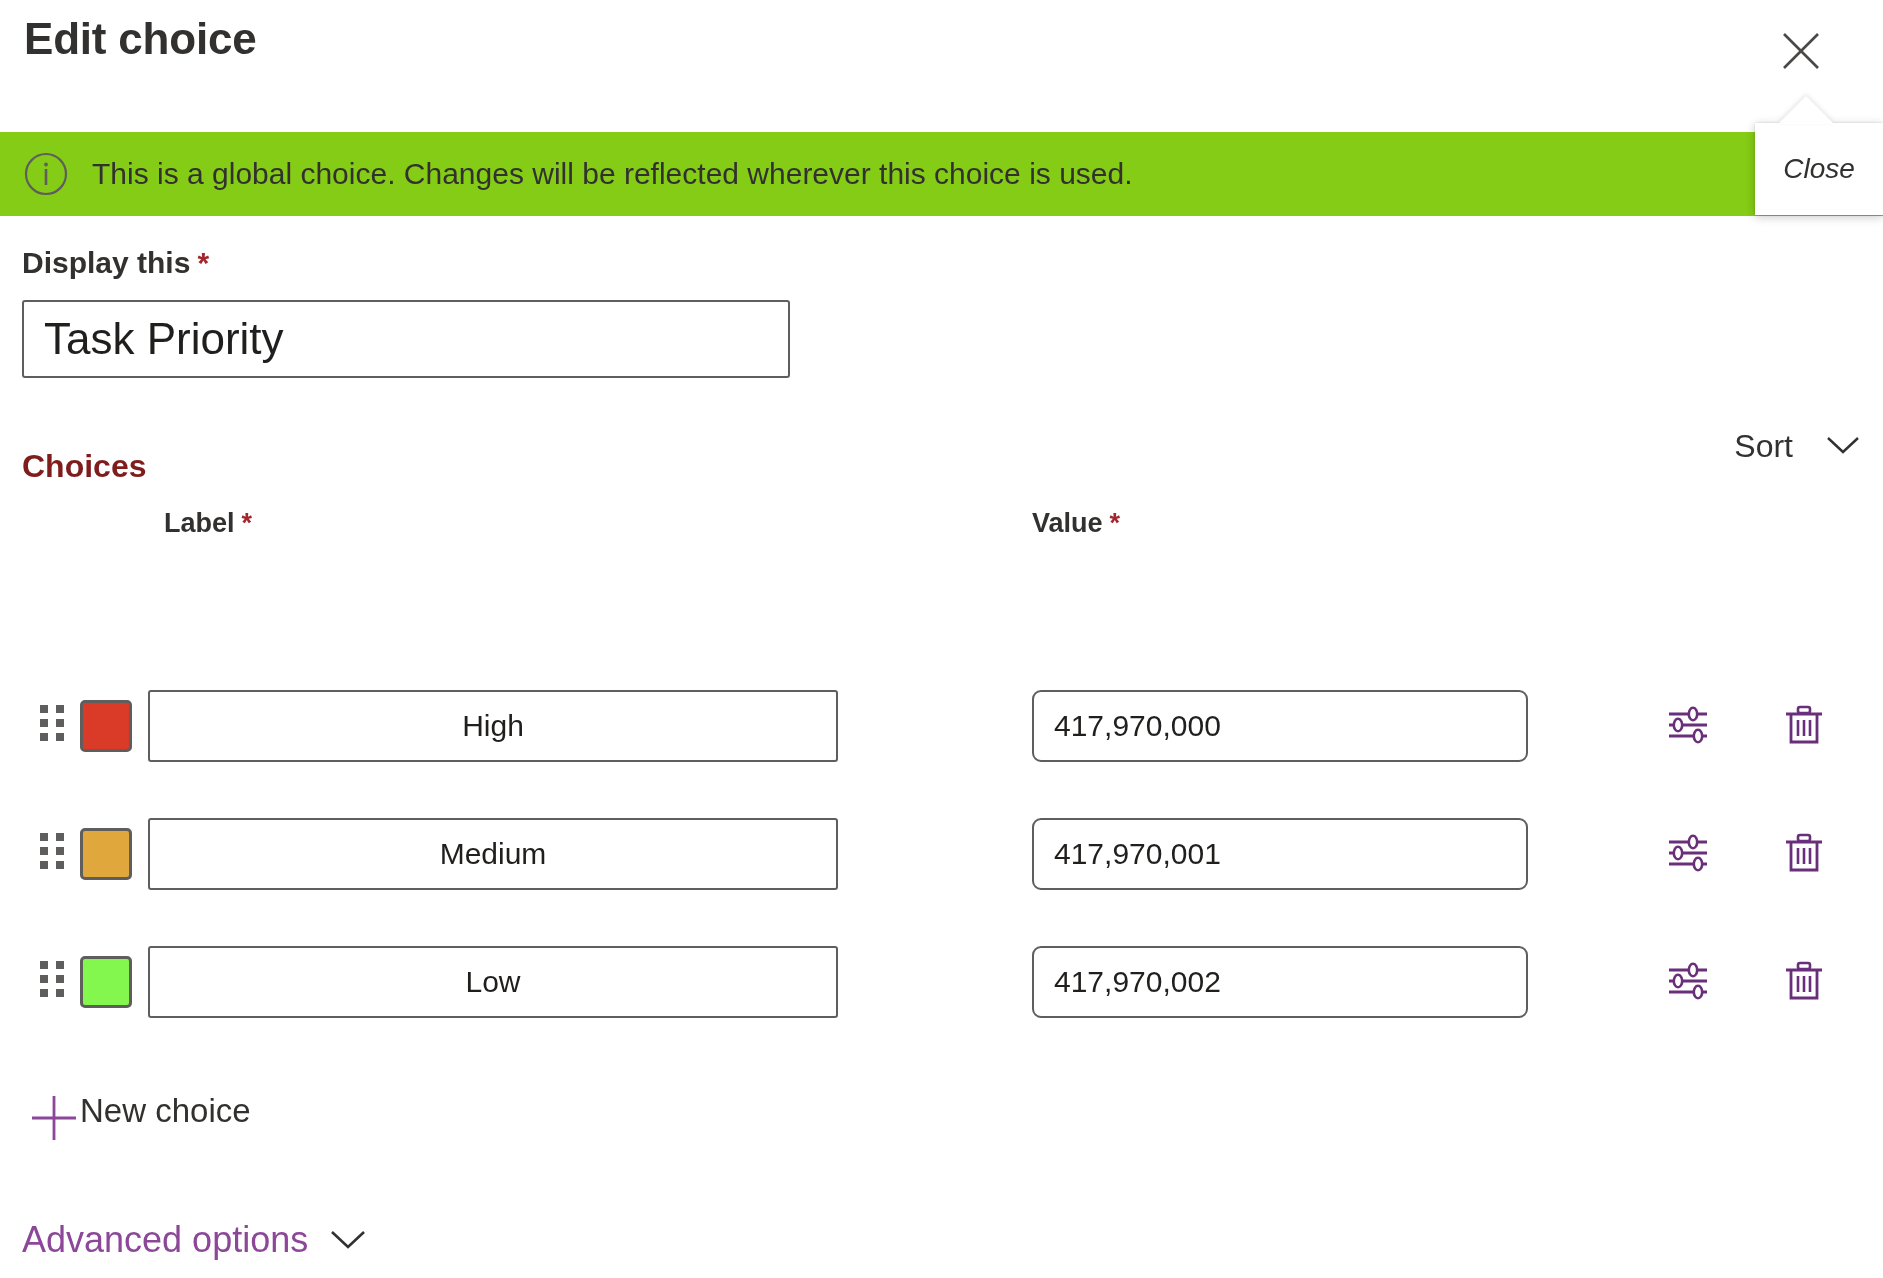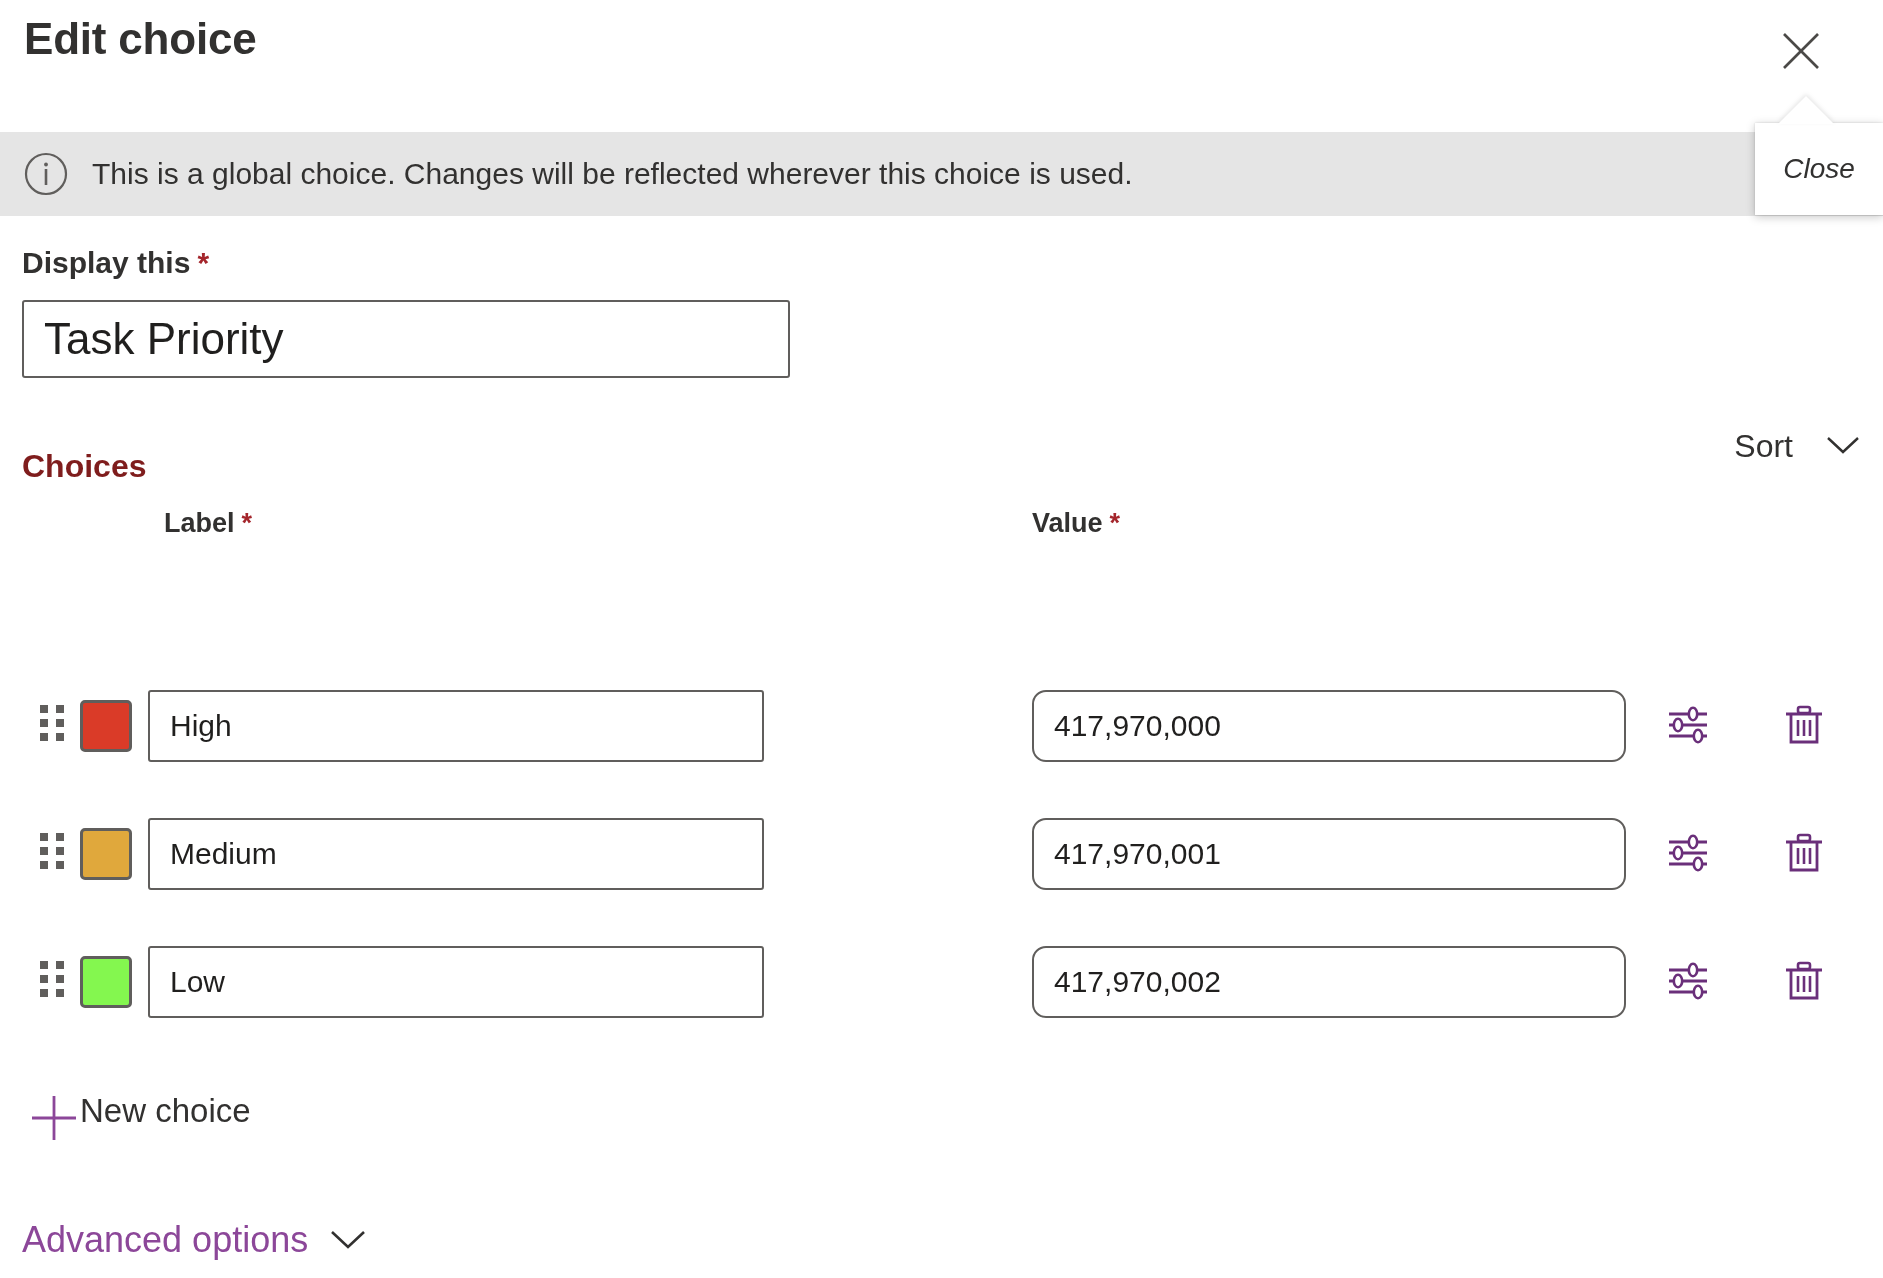--- a/index.html
+++ b/index.html
@@ -83,21 +83,21 @@
     filter: drop-shadow(0 -2px 2px rgba(0,0,0,0.10));
   }
 
   
   .info-banner {
     position: absolute;
     left: 0;
     top: 132px;
     width: 1883px;
     height: 84px;
-    background: #e5e5e5;
+    background: #84cc16;
     display: flex;
     align-items: center;
   }
   .info-icon {
     margin-left: 22px;
     width: 48px;
     height: 48px;
     display: flex;
     align-items: center;
     justify-content: center;
@@ -217,39 +217,40 @@
     width: 52px;
     height: 52px;
     border: 3px solid #605e5c;
     border-radius: 5px;
     cursor: pointer;
   }
 
   .label-input {
     position: absolute;
     left: 148px;
-    width: 616px;
+    width: 690px;
     height: 72px;
     border: 2px solid #605e5c;
     border-radius: 3px;
     background: #ffffff;
     font-family: "Liberation Sans", sans-serif;
     font-size: 30px;
     color: #201f1e;
     padding: 0 20px;
     outline: none;
+    text-align: center;
   }
 
   .value-input {
     position: absolute;
     left: 1032px;
-    width: 594px;
+    width: 496px;
     height: 72px;
     border: 2px solid #605e5c;
-    border-radius: 14px;
+    border-radius: 9px;
     background: #ffffff;
     font-family: "Liberation Sans", sans-serif;
     font-size: 30px;
     color: #201f1e;
     padding: 0 20px;
     outline: none;
   }
 
   .row-icon-btn {
     position: absolute;

